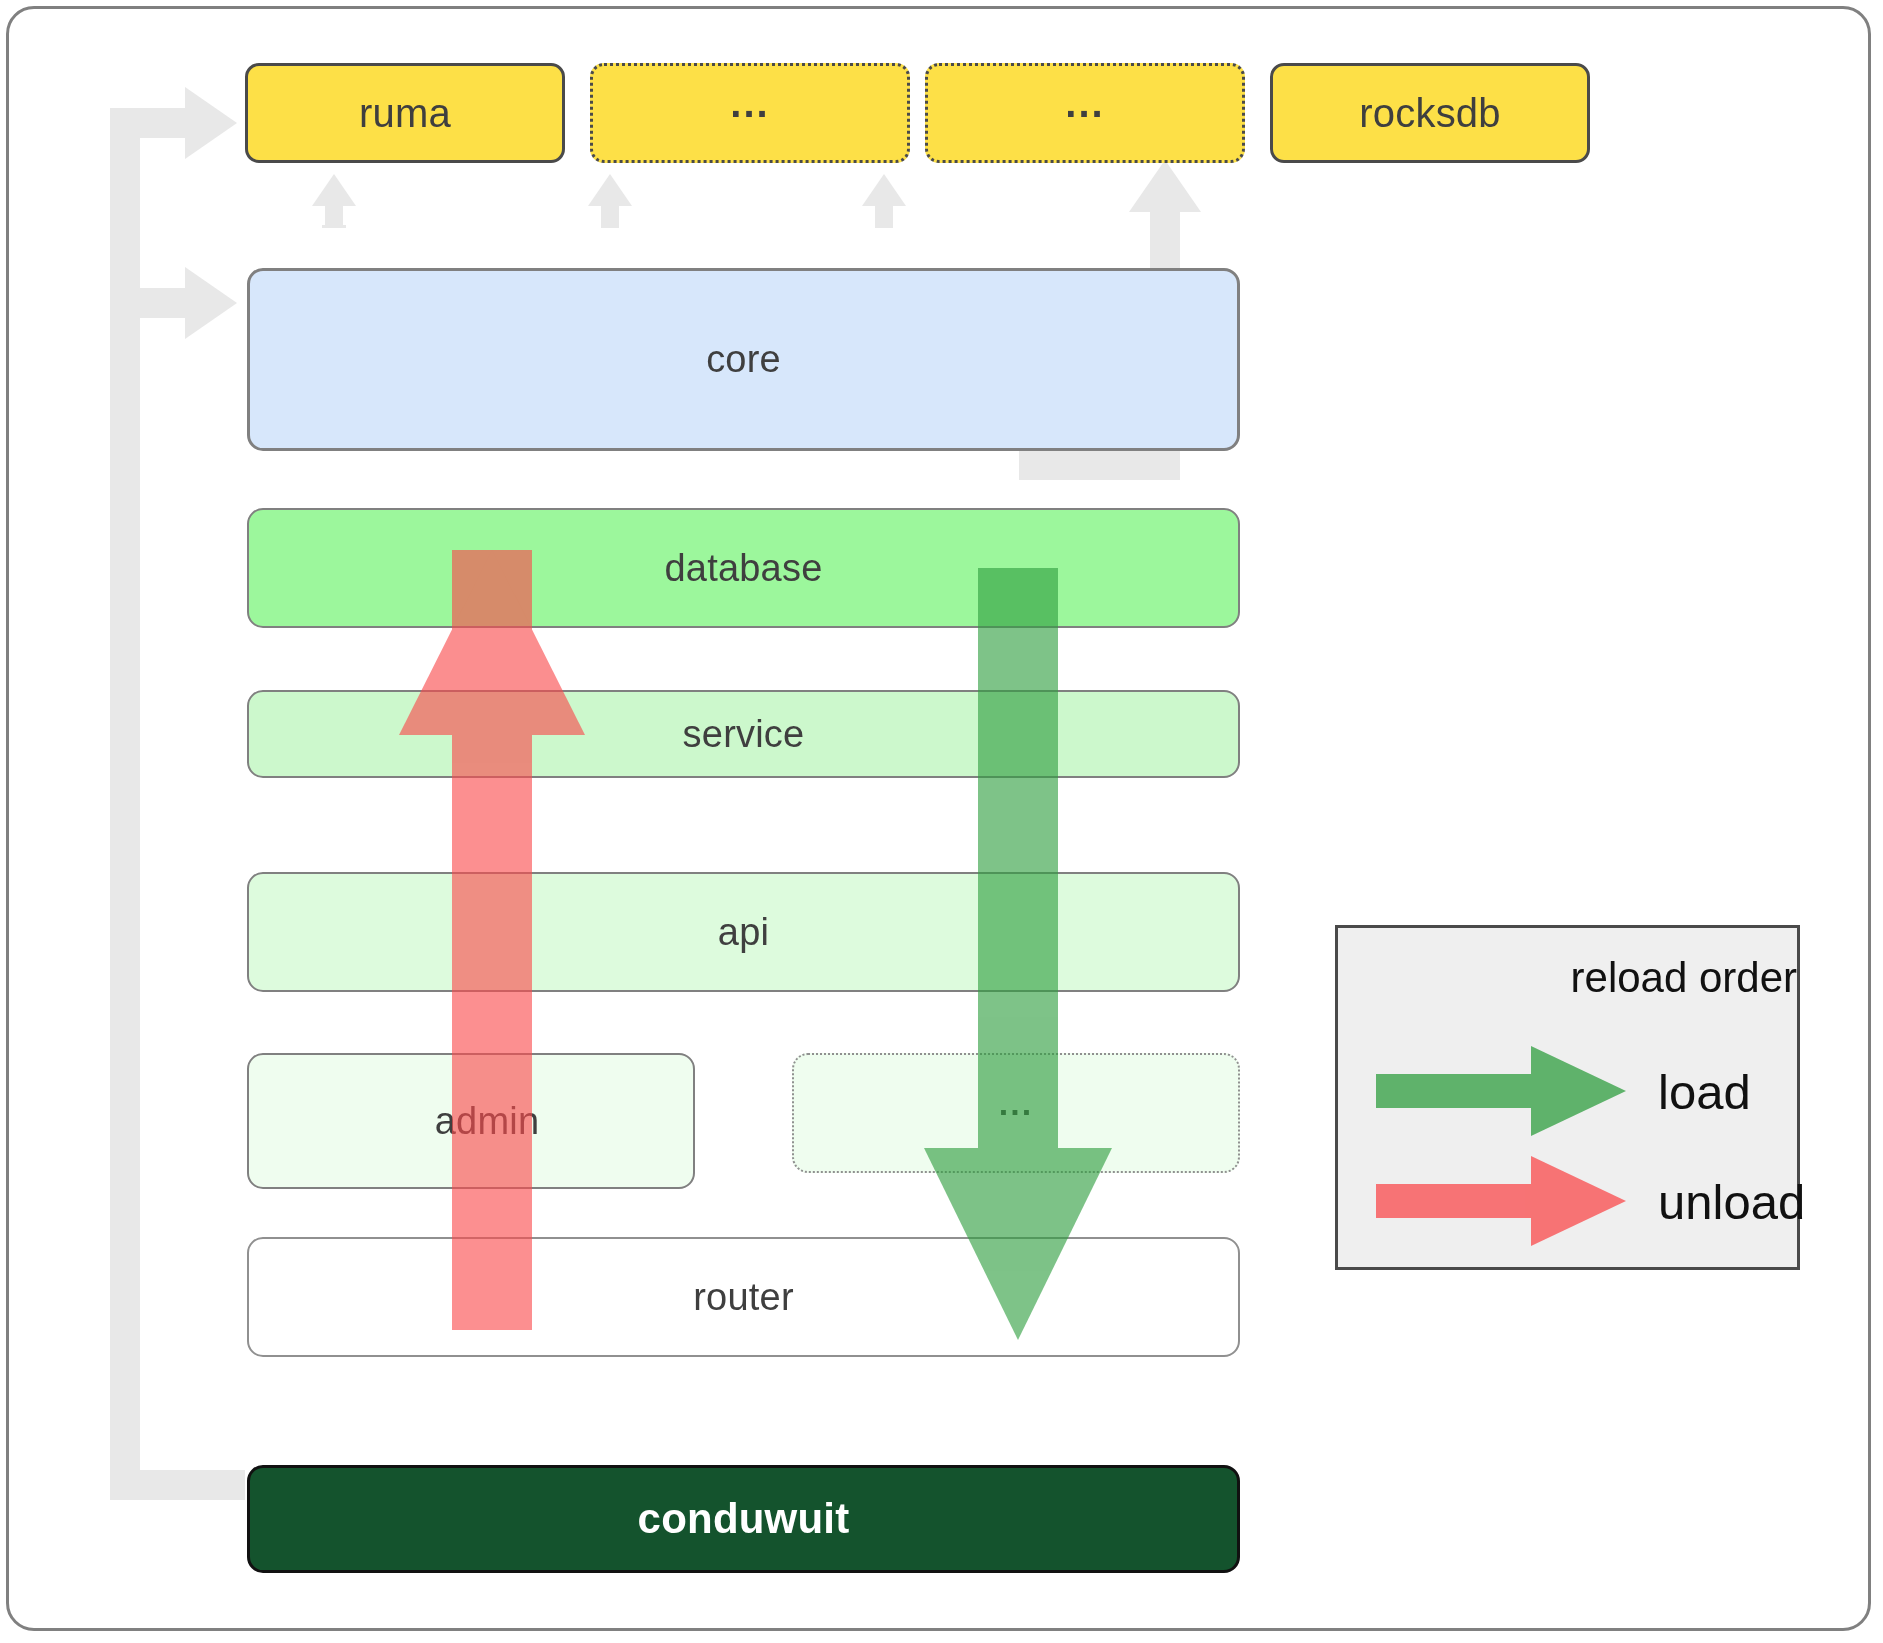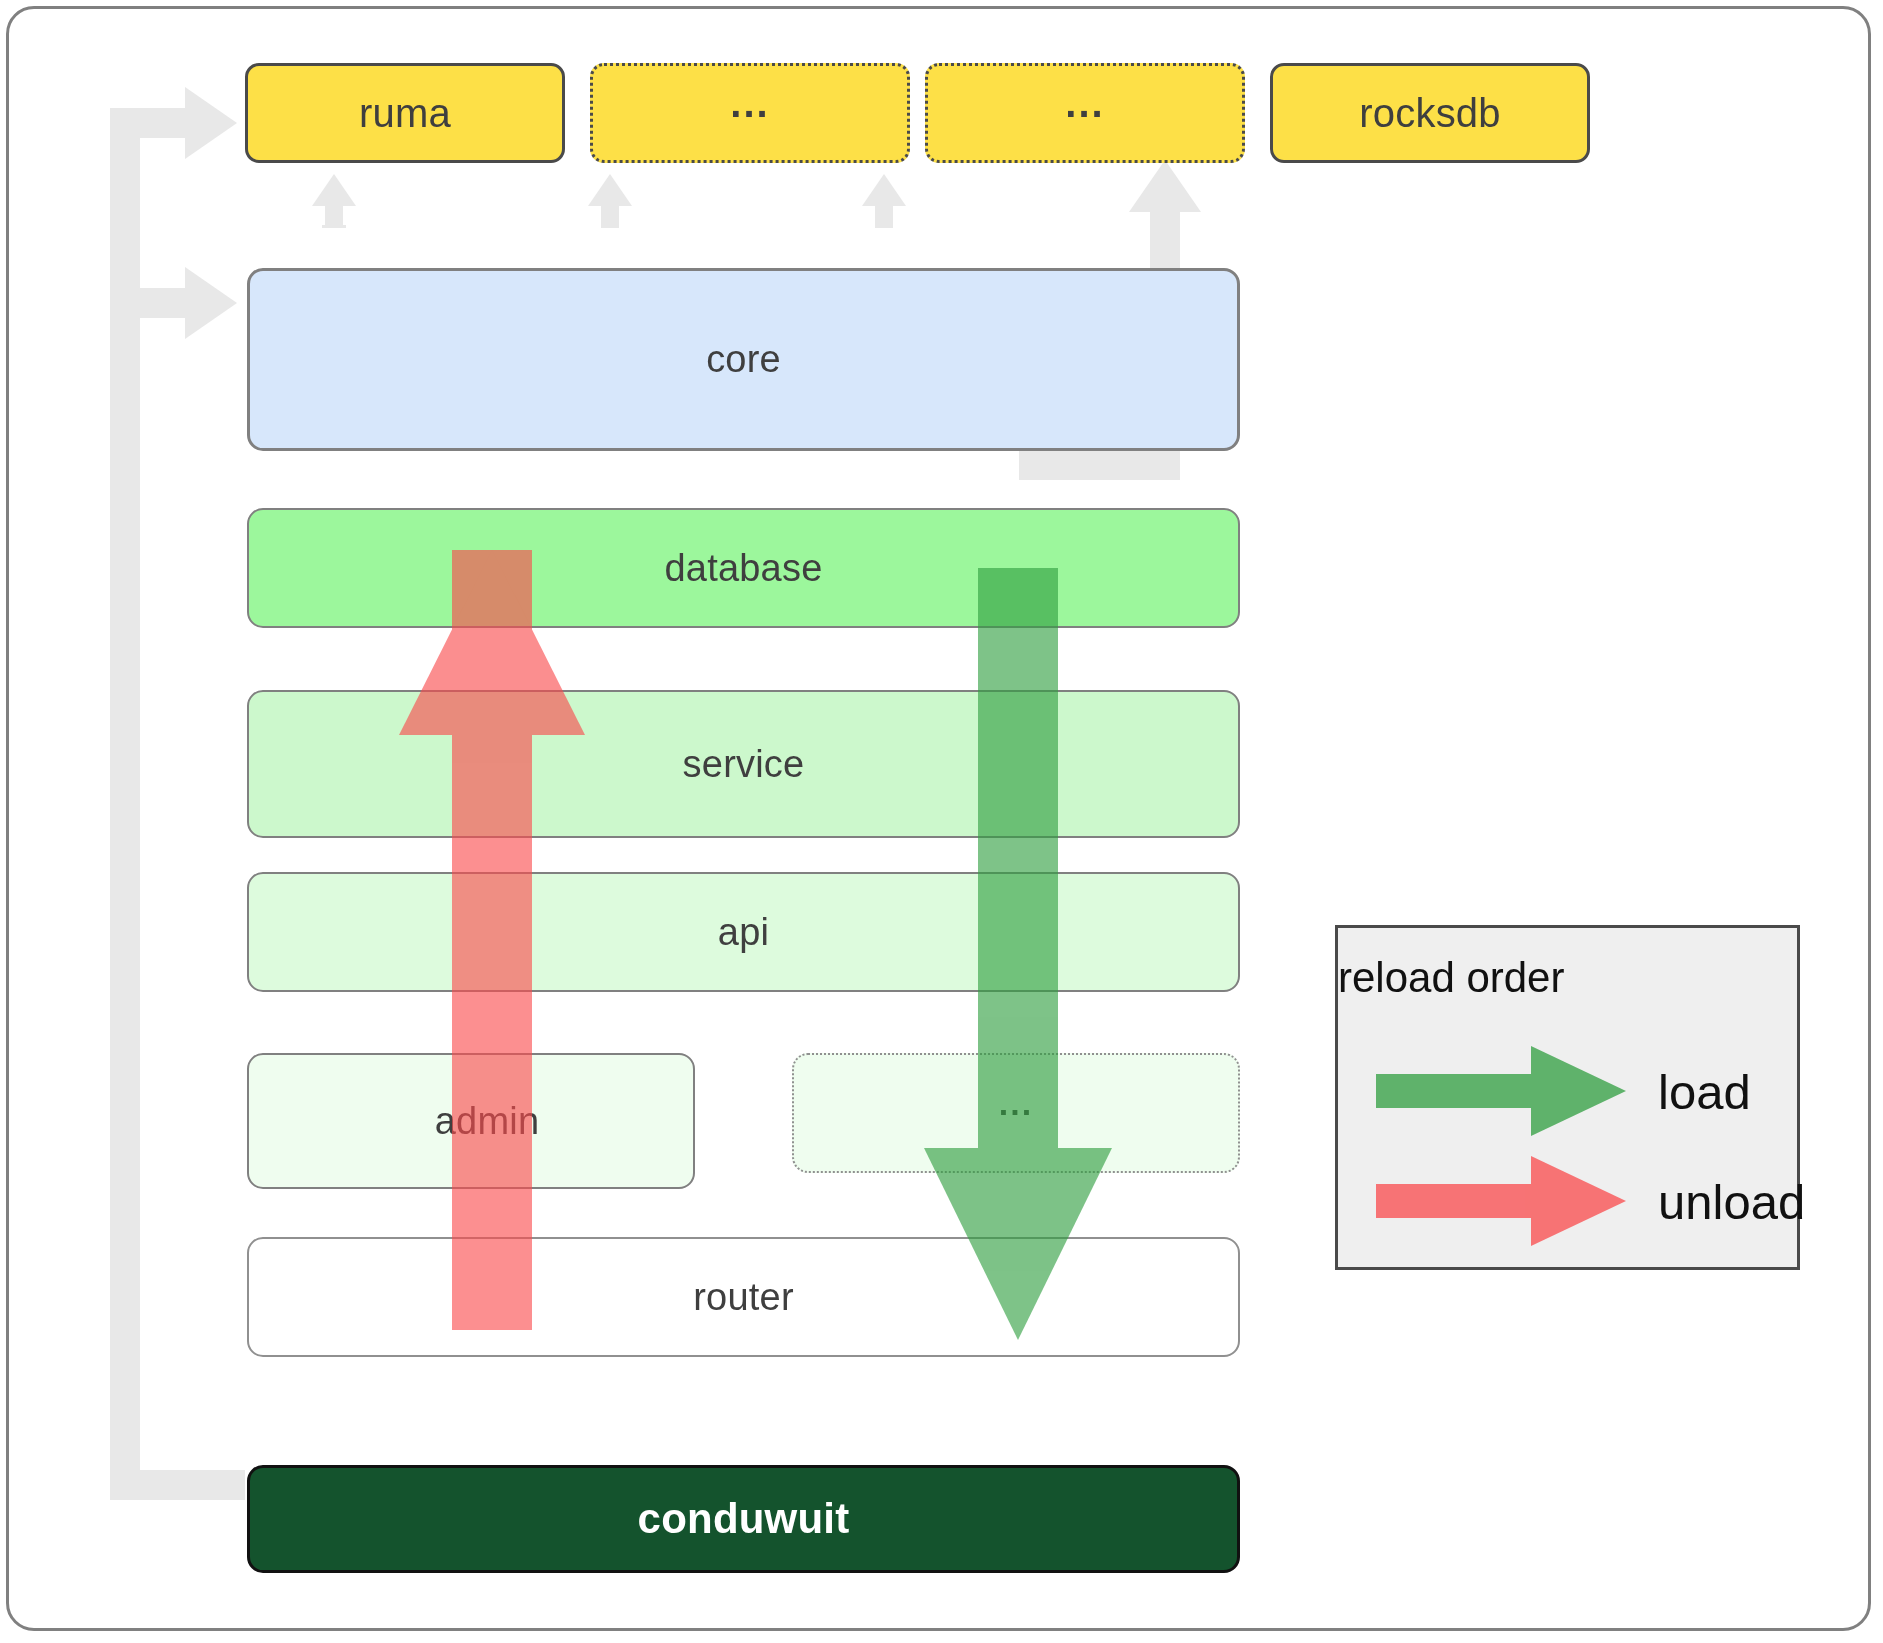--- a/index.html
+++ b/index.html
@@ -126,21 +126,21 @@
     height: 345px;
     background: #efefef;
     border: 3px solid #4a4a4a;
     box-sizing: border-box;
   }
   #legend-title {
     position: absolute;
     left: 0;
     top: 26px;
     width: 100%;
-    text-align: left;
+    text-align: right;
     font-size: 42px;
     color: #111111;
   }
   .legend-row {
     position: absolute;
     left: 0;
     width: 100%;
     height: 90px;
   }
   .legend-row .legend-text {
@@ -209,21 +209,21 @@
   </div>
 
   <div class="node core-box" style="left:247px; top:268px; width:993px; height:183px;">
     <span class="label">core</span>
   </div>
 
   <div class="node db-box" style="left:247px; top:508px; width:993px; height:120px;">
     <span class="label">database</span>
   </div>
 
-  <div class="node svc-box" style="left:247px; top:690px; width:993px; height:148px;">
+  <div class="node svc-box" style="left:247px; top:690px; width:993px; height:88px;">
     <span class="label">service</span>
   </div>
 
   <div class="node api-box" style="left:247px; top:872px; width:993px; height:120px;">
     <span class="label">api</span>
   </div>
 
   <div class="node admin-box" style="left:247px; top:1053px; width:448px; height:136px;padding-left:32px;">
     <span class="label">admin</span>
   </div>

